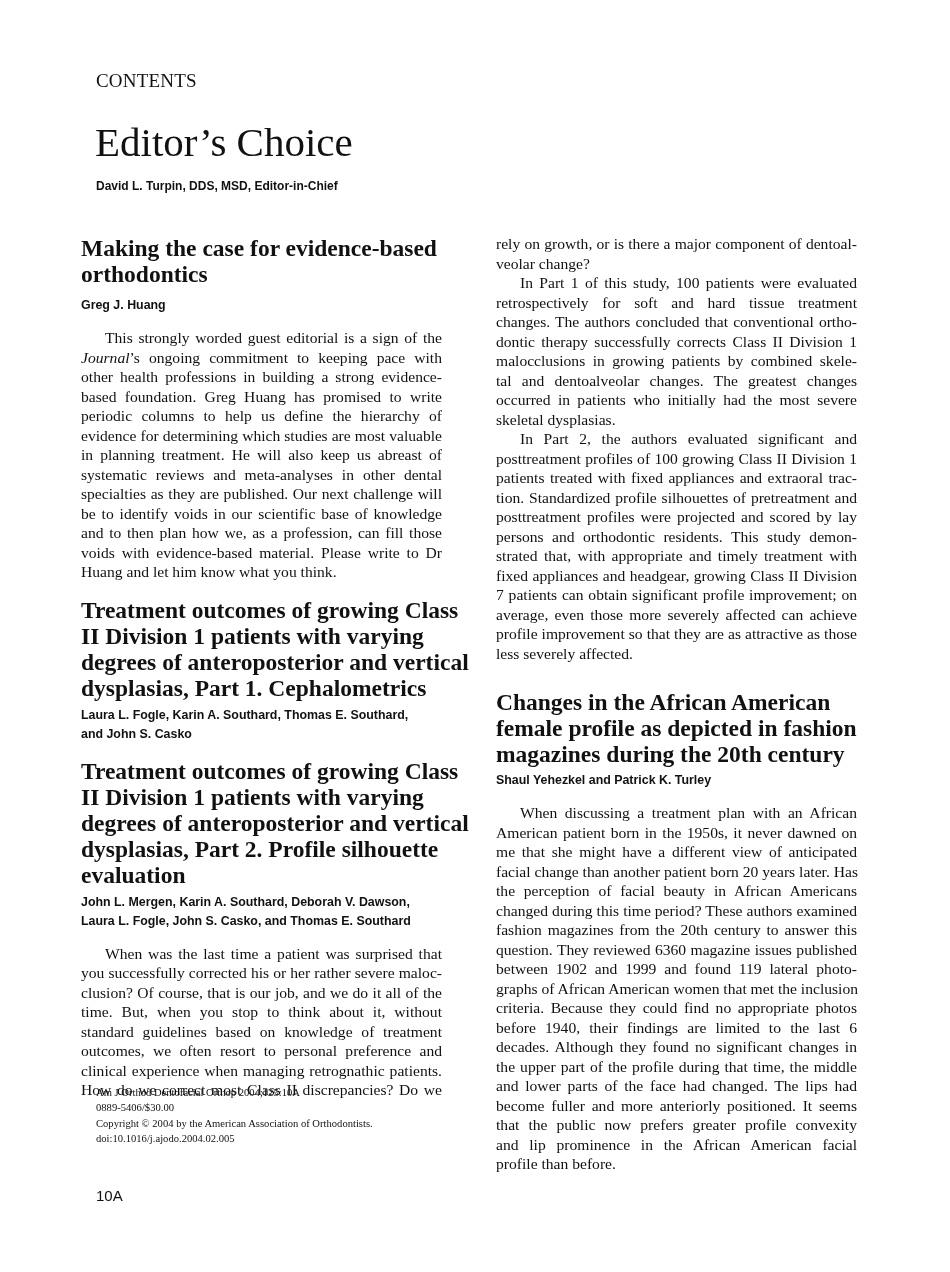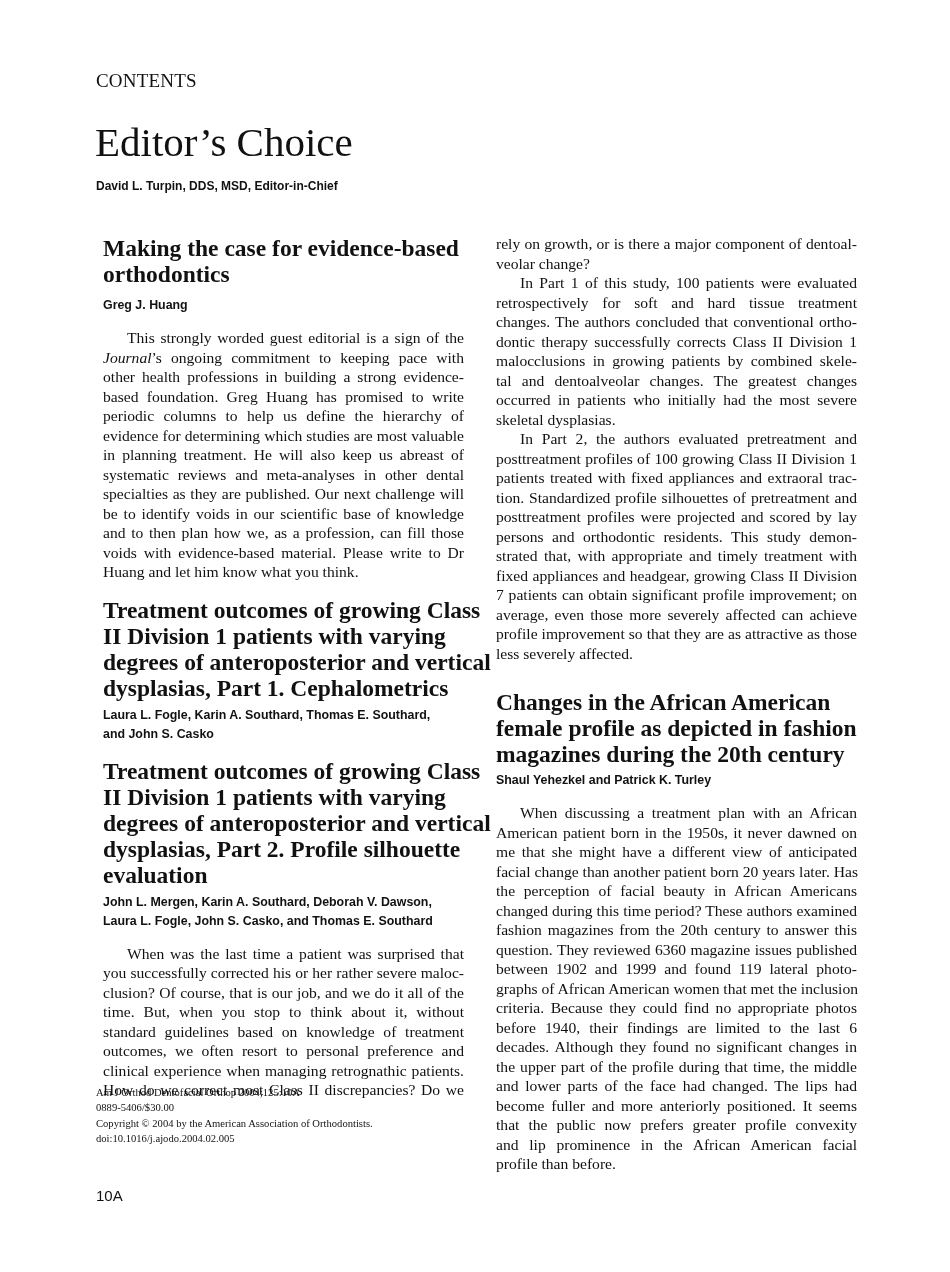--- a/index.html
+++ b/index.html
@@ -5,21 +5,21 @@
   html, body { margin: 0; padding: 0; background: #ffffff; }
   body { width: 950px; height: 1272px; position: relative; overflow: hidden; color: #111; }
   .serif { font-family: "Liberation Serif", "DejaVu Serif", serif; }
   .sans { font-family: "Liberation Sans", "DejaVu Sans", sans-serif; }
   .abs { position: absolute; }
   #contents-label { left: 96px; top: 70px; font-size: 19px; letter-spacing: 0.2px; }
   #main-title { left: 95px; top: 118px; font-size: 41px; line-height: 48px; }
   #editor-line { left: 96px; top: 179px; font-size: 12px; font-weight: bold; }
 
   .col { position: absolute; width: 361px; }
-  #col-left { left: 103px; top: 234px; }
+  #col-left { left: 81px; top: 234px; }
   #col-right { left: 496px; top: 234px; }
 
   .h2 { font-family: "Liberation Serif", "DejaVu Serif", serif; font-size: 23.5px; line-height: 26px; margin: 0; }
   .byline { font-family: "Liberation Sans", "DejaVu Sans", sans-serif; font-size: 12.4px; font-weight: bold; line-height: 19px; margin: 0; }
   .para { font-family: "Liberation Serif", "DejaVu Serif", serif; font-size: 15.6px; line-height: 19.5px; margin: 0; text-align: justify; }
   .para .line { display: block; text-align: justify; text-align-last: justify; white-space: nowrap; height: 19.5px; }
   .para .line.last { text-align-last: left; }
   .para .line.indent { text-indent: 24px; }
   .h2 .line, .byline .line { display: block; white-space: nowrap; }
 
@@ -104,21 +104,21 @@
     <span class="line">rely on growth, or is there a major component of dentoal-</span>
     <span class="line last">veolar change?</span>
     <span class="line indent">In Part 1 of this study, 100 patients were evaluated</span>
     <span class="line">retrospectively for soft and hard tissue treatment</span>
     <span class="line">changes. The authors concluded that conventional ortho-</span>
     <span class="line">dontic therapy successfully corrects Class II Division 1</span>
     <span class="line">malocclusions in growing patients by combined skele-</span>
     <span class="line">tal and dentoalveolar changes. The greatest changes</span>
     <span class="line">occurred in patients who initially had the most severe</span>
     <span class="line last">skeletal dysplasias.</span>
-    <span class="line indent">In Part 2, the authors evaluated pretreatment and</span>
+    <span class="line indent">In Part 2, the authors evaluated significant and</span>
     <span class="line">posttreatment profiles of 100 growing Class II Division 1</span>
     <span class="line">patients treated with fixed appliances and extraoral trac-</span>
     <span class="line">tion. Standardized profile silhouettes of pretreatment and</span>
     <span class="line">posttreatment profiles were projected and scored by lay</span>
     <span class="line">persons and orthodontic residents. This study demon-</span>
     <span class="line">strated that, with appropriate and timely treatment with</span>
     <span class="line">fixed appliances and headgear, growing Class II Division</span>
     <span class="line">7 patients can obtain significant profile improvement; on</span>
     <span class="line">average, even those more severely affected can achieve</span>
     <span class="line">profile improvement so that they are as attractive as those</span>

